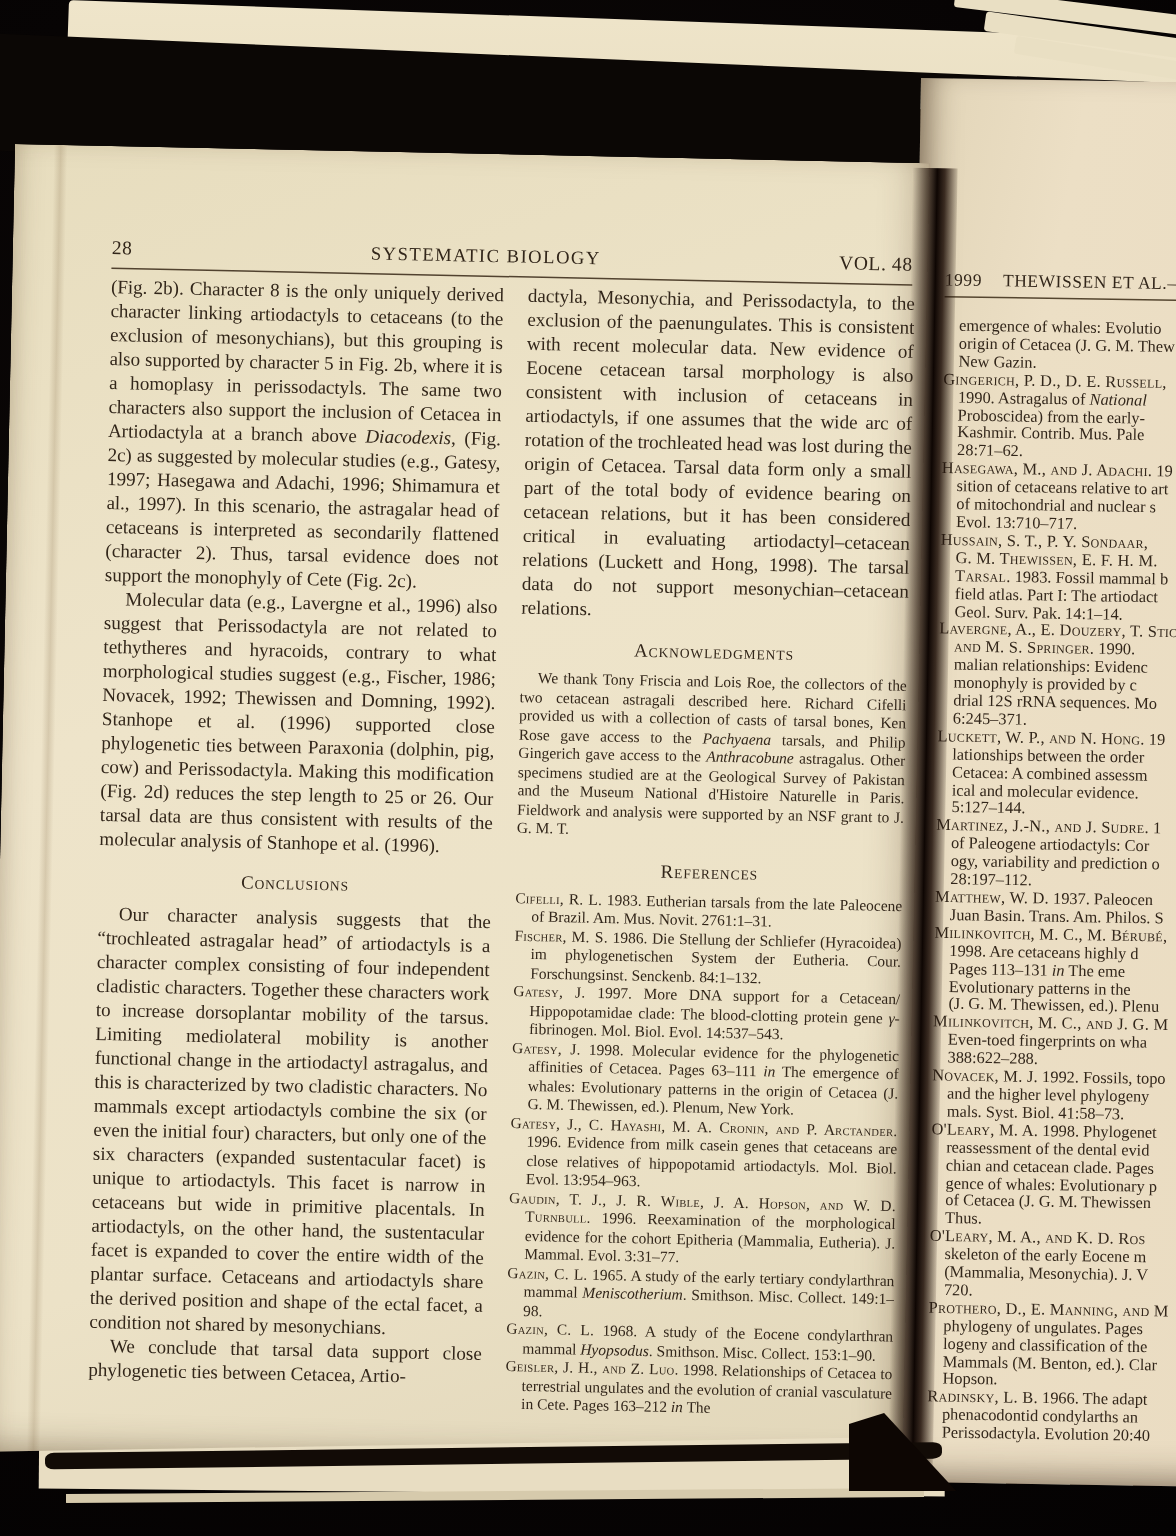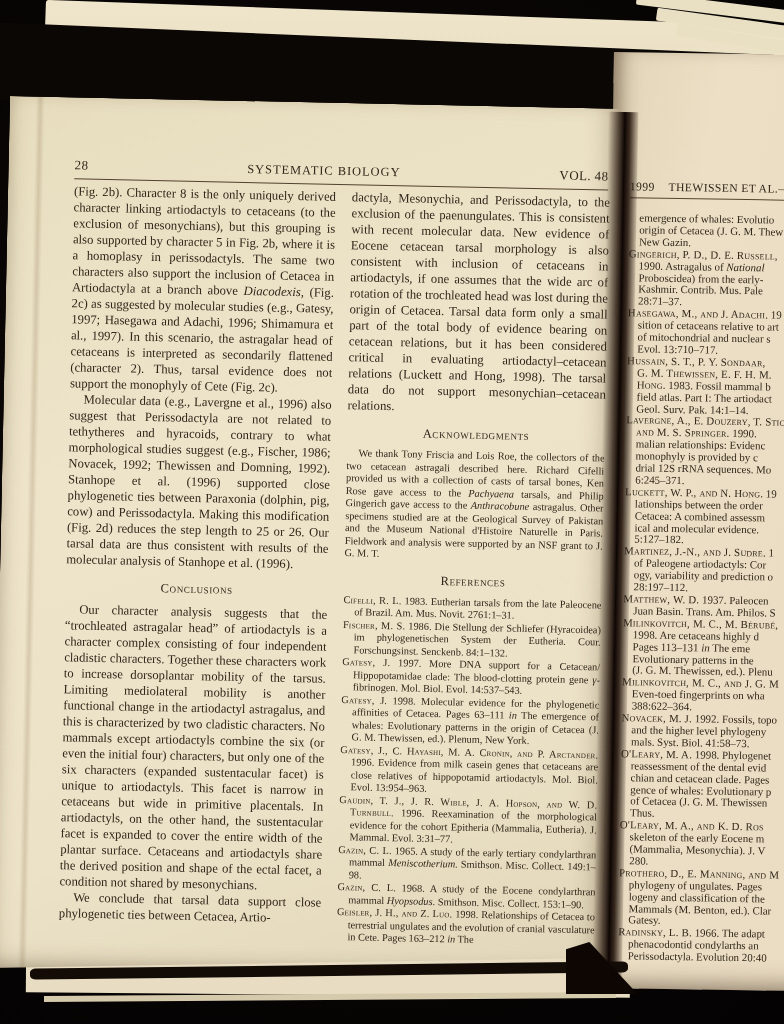--- a/index.html
+++ b/index.html
@@ -91,73 +91,73 @@
     </div>
     <div class="rp-lines">
 
     <div class="rp-line ind"><span>emergence of whales: Evolutio</span></div>
         <div class="rp-line ind"><span>origin of Cetacea (J. G. M. Thew</span></div>
         <div class="rp-line ind"><span>New Gazin.</span></div>
         <div class="rp-line"><span class="sc">Gingerich, P. D., D. E. Russell,</span></div>
         <div class="rp-line ind"><span>1990. Astragalus of <i>National</i></span></div>
         <div class="rp-line ind"><span>Proboscidea) from the early-</span></div>
         <div class="rp-line ind"><span>Kashmir. Contrib. Mus. Pale</span></div>
-        <div class="rp-line ind"><span>28:71–37.</span></div>
+        <div class="rp-line ind"><span>28:71–62.</span></div>
         <div class="rp-line"><span class="sc">Hasegawa, M., and J. Adachi.</span><span> 19</span></div>
         <div class="rp-line ind"><span>sition of cetaceans relative to art</span></div>
         <div class="rp-line ind"><span>of mitochondrial and nuclear s</span></div>
         <div class="rp-line ind"><span>Evol. 13:710–717.</span></div>
         <div class="rp-line"><span class="sc">Hussain, S. T., P. Y. Sondaar,</span></div>
         <div class="rp-line ind"><span class="sc">G. M. Thewissen, E. F. H. M.</span></div>
-        <div class="rp-line ind"><span class="sc">Hong.</span><span> 1983. Fossil mammal b</span></div>
+        <div class="rp-line ind"><span class="sc">Tarsal.</span><span> 1983. Fossil mammal b</span></div>
         <div class="rp-line ind"><span>field atlas. Part I: The artiodact</span></div>
         <div class="rp-line ind"><span>Geol. Surv. Pak. 14:1–14.</span></div>
         <div class="rp-line"><span class="sc">Lavergne, A., E. Douzery, T. Stich</span></div>
         <div class="rp-line ind"><span class="sc">and M. S. Springer.</span><span> 1990.</span></div>
         <div class="rp-line ind"><span>malian relationships: Evidenc</span></div>
         <div class="rp-line ind"><span>monophyly is provided by c</span></div>
         <div class="rp-line ind"><span>drial 12S rRNA sequences. Mo</span></div>
         <div class="rp-line ind"><span>6:245–371.</span></div>
         <div class="rp-line"><span class="sc">Luckett, W. P., and N. Hong.</span><span> 19</span></div>
         <div class="rp-line ind"><span>lationships between the order</span></div>
         <div class="rp-line ind"><span>Cetacea: A combined assessm</span></div>
         <div class="rp-line ind"><span>ical and molecular evidence.</span></div>
-        <div class="rp-line ind"><span>5:127–182.</span></div>
+        <div class="rp-line ind"><span>5:127–144.</span></div>
         <div class="rp-line"><span class="sc">Martinez, J.-N., and J. Sudre.</span><span> 1</span></div>
         <div class="rp-line ind"><span>of Paleogene artiodactyls: Cor</span></div>
         <div class="rp-line ind"><span>ogy, variability and prediction o</span></div>
         <div class="rp-line ind"><span>28:197–112.</span></div>
         <div class="rp-line"><span class="sc">Matthew, W. D.</span><span> 1937. Paleocen</span></div>
         <div class="rp-line ind"><span>Juan Basin. Trans. Am. Philos. S</span></div>
         <div class="rp-line"><span class="sc">Milinkovitch, M. C., M. Bérubé,</span></div>
         <div class="rp-line ind"><span>1998. Are cetaceans highly d</span></div>
         <div class="rp-line ind"><span>Pages 113–131 <i>in</i> The eme</span></div>
         <div class="rp-line ind"><span>Evolutionary patterns in the</span></div>
         <div class="rp-line ind"><span>(J. G. M. Thewissen, ed.). Plenu</span></div>
         <div class="rp-line"><span class="sc">Milinkovitch, M. C., and J. G. M</span></div>
         <div class="rp-line ind"><span>Even-toed fingerprints on wha</span></div>
-        <div class="rp-line ind"><span>388:622–364.</span></div>
+        <div class="rp-line ind"><span>388:622–288.</span></div>
         <div class="rp-line"><span class="sc">Novacek, M. J.</span><span> 1992. Fossils, topo</span></div>
         <div class="rp-line ind"><span>and the higher level phylogeny</span></div>
         <div class="rp-line ind"><span>mals. Syst. Biol. 41:58–73.</span></div>
         <div class="rp-line"><span class="sc">O'Leary, M. A.</span><span> 1998. Phylogenet</span></div>
         <div class="rp-line ind"><span>reassessment of the dental evid</span></div>
         <div class="rp-line ind"><span>chian and cetacean clade. Pages</span></div>
         <div class="rp-line ind"><span>gence of whales: Evolutionary p</span></div>
         <div class="rp-line ind"><span>of Cetacea (J. G. M. Thewissen</span></div>
         <div class="rp-line ind"><span>Thus.</span></div>
         <div class="rp-line"><span class="sc">O'Leary, M. A., and K. D. Ros</span></div>
         <div class="rp-line ind"><span>skeleton of the early Eocene m</span></div>
         <div class="rp-line ind"><span>(Mammalia, Mesonychia). J. V</span></div>
-        <div class="rp-line ind"><span>280.</span></div>
+        <div class="rp-line ind"><span>720.</span></div>
         <div class="rp-line"><span class="sc">Prothero, D., E. Manning, and M</span></div>
         <div class="rp-line ind"><span>phylogeny of ungulates. Pages</span></div>
         <div class="rp-line ind"><span>logeny and classification of the</span></div>
         <div class="rp-line ind"><span>Mammals (M. Benton, ed.). Clar</span></div>
-        <div class="rp-line ind"><span>Gatesy.</span></div>
+        <div class="rp-line ind"><span>Hopson.</span></div>
         <div class="rp-line"><span class="sc">Radinsky, L. B.</span><span> 1966. The adapt</span></div>
         <div class="rp-line ind"><span>phenacodontid condylarths an</span></div>
         <div class="rp-line ind"><span>Perissodactyla. Evolution 20:40</span></div>
       </div>
   </div>
 
   <div class="layer left-page">
     <div class="layer crease"></div>
     <div class="lp-header">
       <span>28</span>

